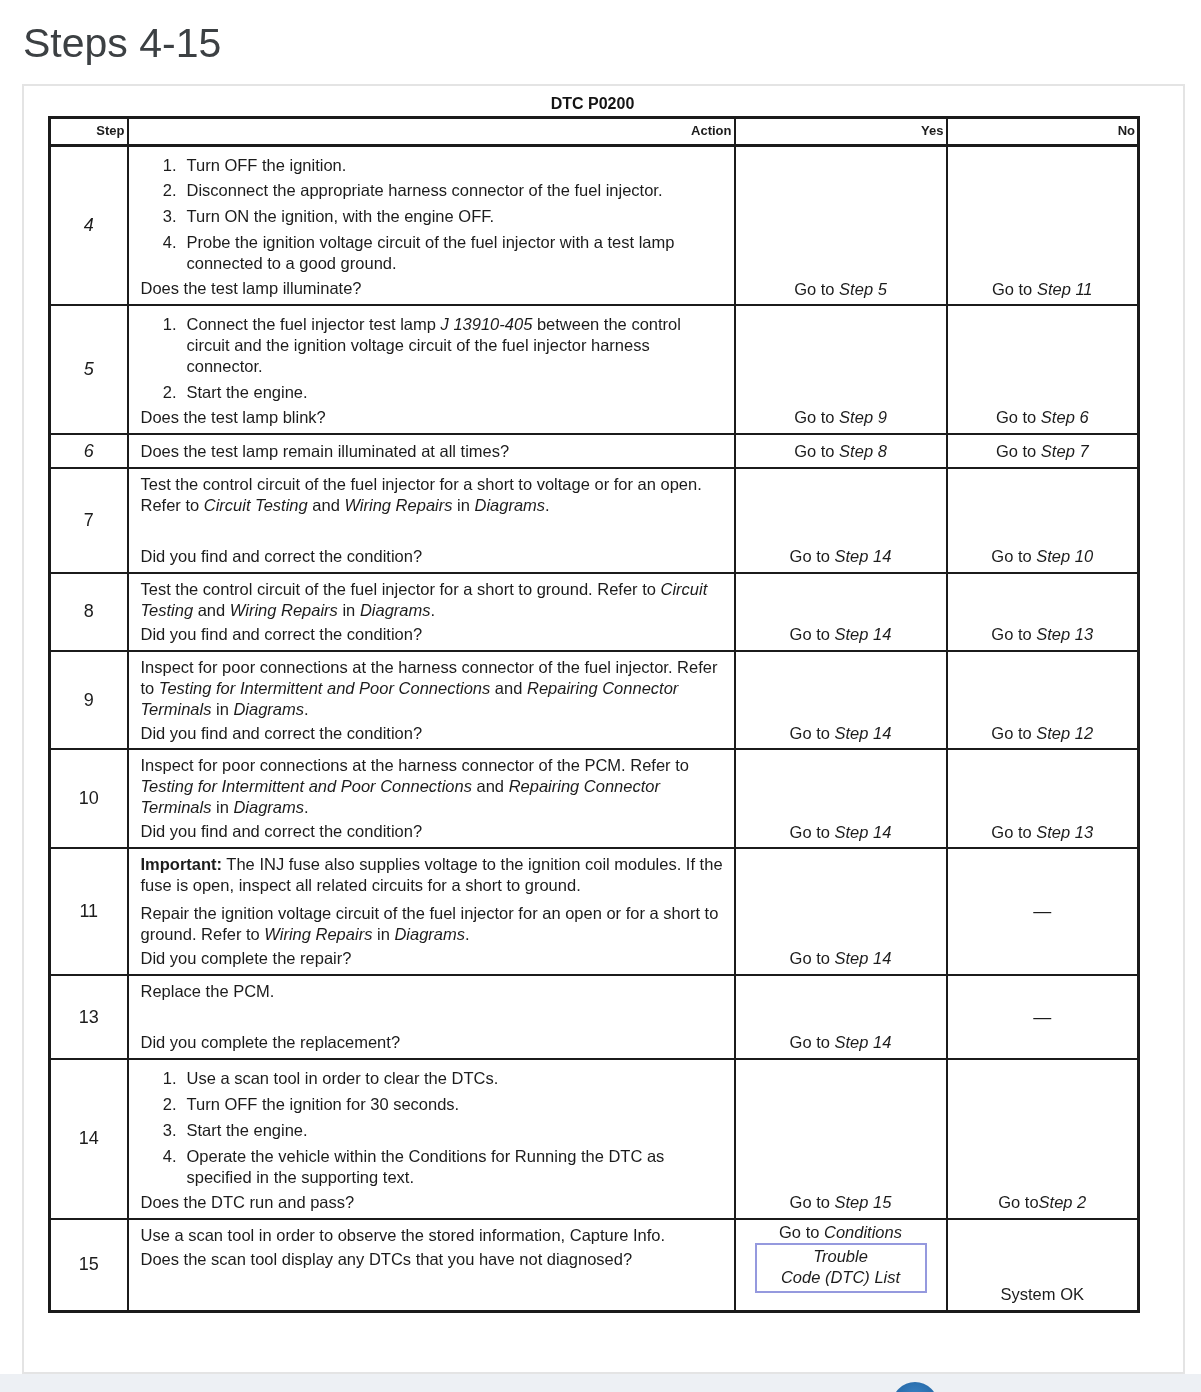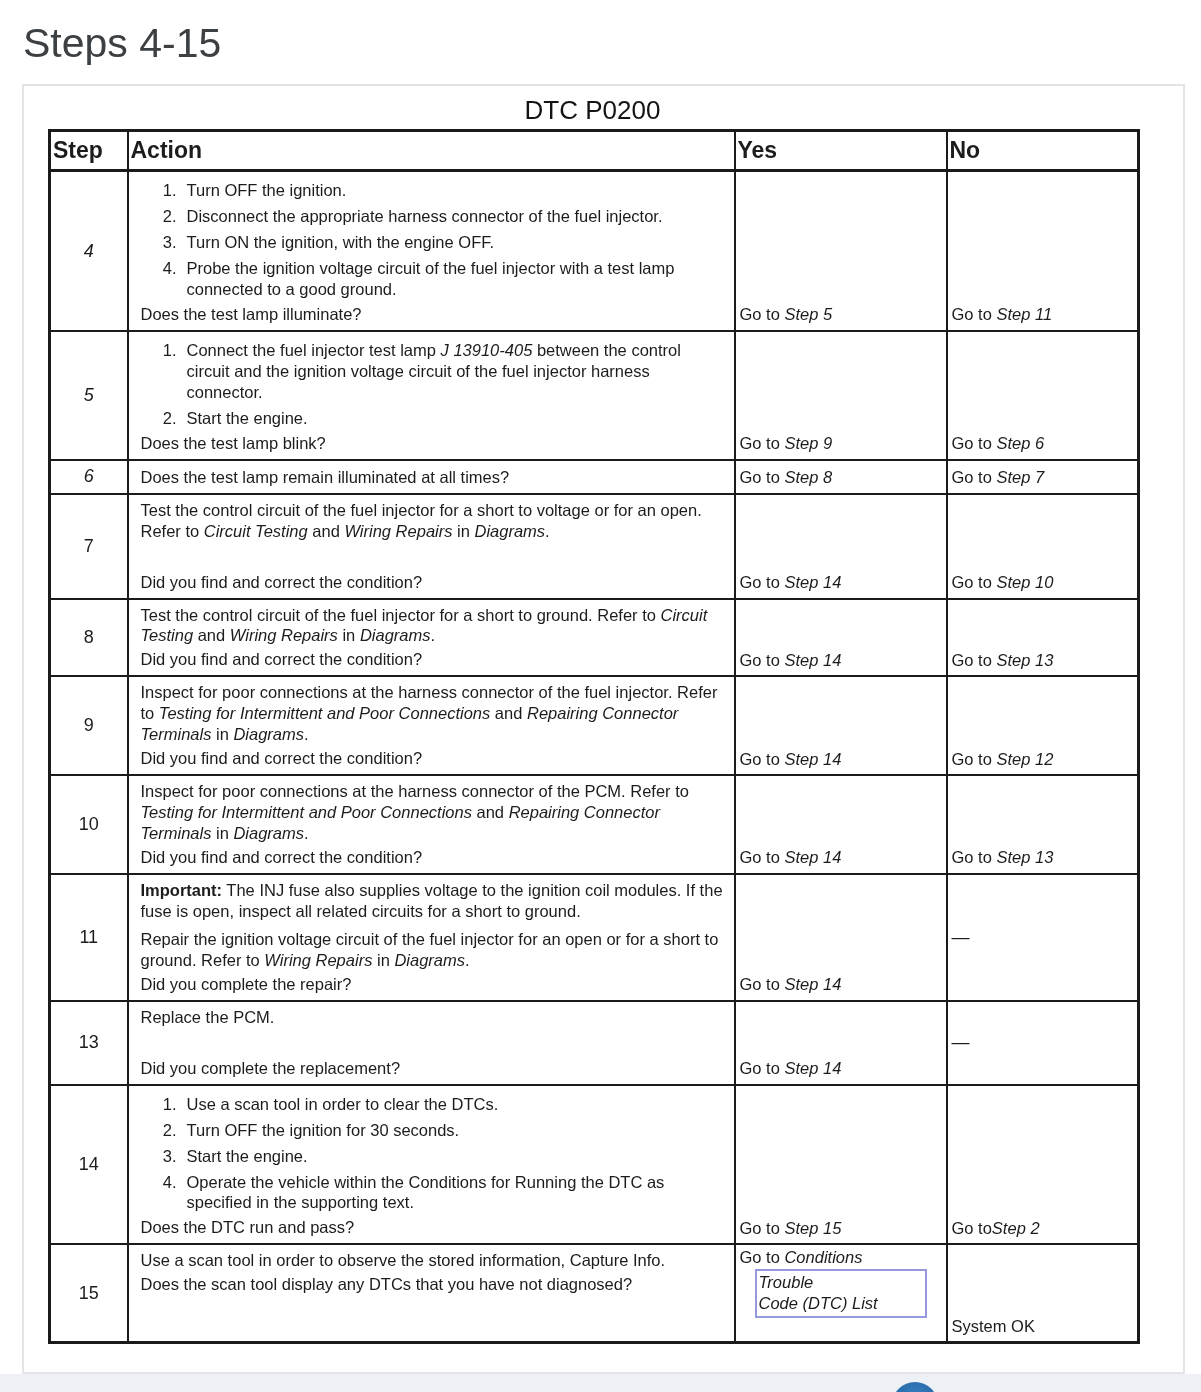--- a/index.html
+++ b/index.html
@@ -2,40 +2,40 @@
 <html><head>
 <meta charset="utf-8">
 <style>
   html,body{margin:0;padding:0;}
   .page{position:relative;width:1201px;height:1392px;overflow:hidden;background:#ffffff;
         font-family:"Liberation Sans",sans-serif;color:#1c1c1c;}
   .page-title{position:absolute;left:23px;top:20px;margin:0;font-size:41px;font-weight:400;
         color:#3c4043;letter-spacing:0;text-align:center;}
   .card{position:absolute;left:22px;top:84px;width:1163px;height:1290px;background:#ffffff;
         border:2px solid #e4e4e4;box-sizing:border-box;}
-  .doc-title{width:1089px;margin:9px 0 3px 24px;text-align:center;font-weight:400;font-size:26px;color:#141414;}
+  .doc-title{width:1089px;margin:9px 0 3px 24px;text-align:center;font-weight:700;font-size:16px;color:#141414;}
   table.dtc{table-layout:fixed;width:1089px;margin-left:24px;border-collapse:collapse;
         border:3px solid #1b1b1b;font-size:16.5px;line-height:1.27;}
   table.dtc th, table.dtc td{border:2px solid #1b1b1b;}
-  th{font-size:23px;font-weight:700;padding:4px 2px;text-align:left;border-bottom-width:3px !important;}
+  th{font-size:13px;font-weight:700;padding:4px 2px;text-align:right;border-bottom-width:3px !important;}
   td.step{text-align:center;vertical-align:middle;font-size:18px;padding:2px;}
   td.action{vertical-align:top;padding:3px 10px 5px 12px;}
-  td.ans{vertical-align:bottom;text-align:left;padding:2px 4px 5px;}
+  td.ans{vertical-align:bottom;text-align:center;padding:2px 4px 5px;}
   td.ans.dash{vertical-align:middle;font-size:18px;padding-bottom:2px;}
   .item{display:flex;margin:5px 0 4px;}
   .num{flex:0 0 36px;text-align:right;margin-right:10px;}
   .itxt{flex:1 1 auto;}
   .para{margin:2px 0 1px;}
   .para + .para{margin-top:7px;}
   .q{margin-top:3px;}
   .gap{height:26px;}
   .it{font-style:italic;}
   .bd{font-weight:700;}
   .line{line-height:1.25;}
-  .plbox{border:2px solid #9599de;width:172px;margin:1px auto 18px;padding:1px 2px 3px;box-sizing:border-box;}
+  .plbox{border:2px solid #9599de;width:172px;margin:1px auto 12px;padding:1px 2px 3px;box-sizing:border-box;}
   .bottom-strip{position:absolute;left:0;top:1374px;width:1201px;height:18px;background:#edf0f4;}
   .fab{position:absolute;left:892px;top:1382px;width:46px;height:46px;border-radius:50%;
         background:radial-gradient(circle at 50% 35%, #3b83c6 0%, #2a6fae 45%, #1c5d9c 100%);
         border:none;cursor:pointer;}
 </style>
 </head>
 <body>
 
 <div class="page">
   <h1 class="page-title">Steps 4-15</h1>

